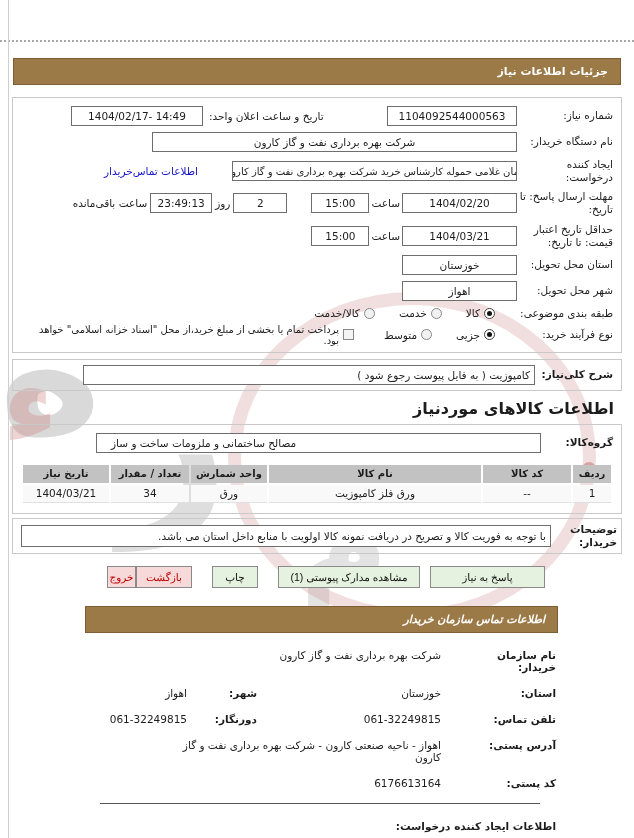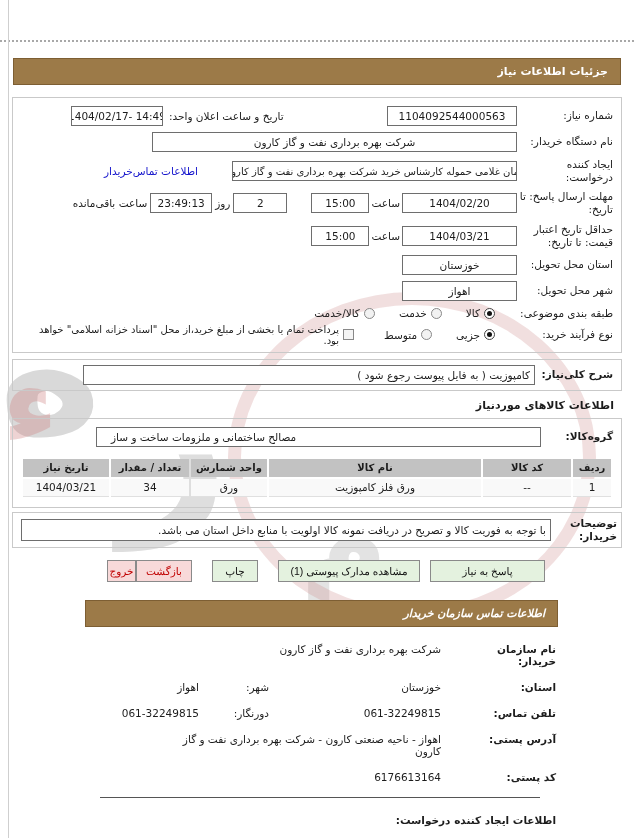--- a/index.html
+++ b/index.html
@@ -36,41 +36,41 @@
   
   .radio { width:11px; height:11px; border:1px solid #888; border-radius:50%; background:#f2f2f2;
            display:inline-block; flex:none; margin-left:4px; position:relative; }
   .radio.checked { background:#fff; border-color:#444; }
   .radio.checked::after { content:""; position:absolute; inset:2px; border-radius:50%; background:#111; }
   .checkbox { width:11px; height:11px; border:1px solid #888; background:#f4f4f4; display:inline-block; flex:none; margin-left:4px; }
   .rlabel { margin-left:22px; flex:none; }
   .bold { font-weight:bold; }
   
   .desc-panel { margin-top:6px; padding:5px 8px; }
-  .goods-heading { font-weight:bold; margin:8px 20px 6px 0; font-size:11px; }
+  .goods-heading { font-weight:bold; margin:8px 20px 6px 0; font-size:16px; }
   .goods-panel { padding:8px; }
   .goods-table { width:100%; border-collapse:separate; border-spacing:2px; margin-top:10px; }
   .goods-table th { background:#c2c2c2; font-weight:bold; height:18px; font-size:10px; padding:1px 4px; }
   .goods-table td { background:#f9f9f9; height:18px; text-align:center; border-bottom:1px solid #e0e0e0; padding:1px 4px; }
   .col-row{width:38px} .col-code{width:88px} .col-unit{width:76px} .col-qty{width:78px} .col-date{width:86px}
   .comments-panel { margin-top:4px; padding:4px 2px 4px 8px; display:flex; align-items:center; }
   .comments-panel .flabel { width:70px; font-weight:bold; margin-right:2px; }
   
   .btnrow { display:flex; align-items:center; margin:12px 89px 0 0; }
   .btn { height:22px; border:1px solid #8a8a8a; display:inline-flex; align-items:center; justify-content:center;
          padding:0 10px; font-size:10.5px; cursor:pointer; flex:none; }
   .btn-green { background:#e4f2df; color:#111; }
   .btn-pink { background:#f8d9d9; color:#c00000; }
   
   .contact { margin-top:16px; }
   .crow { display:flex; align-items:flex-start; padding-right:78px; margin-bottom:14px; }
   .clabel { width:97px; font-weight:bold; flex:none; }
   .cval { width:190px; text-align:right; padding-right:18px; flex:none; }
   .cval.wide { width:300px; }
-  .clabel2 { width:64px; font-weight:normal; flex:none; }
+  .clabel2 { width:64px; font-weight:bold; flex:none; margin-right:12px; }
   .cval2 { flex:none; padding-right:6px; }
   .sep { border:none; border-top:1px solid #555; width:440px; margin:4px 94px 0 0; }
   .creator-heading { font-weight:bold; padding-right:78px; margin-top:16px; }
 </style>
 </head>
 <body>
 
 <div class="left-rule"></div>
 
 <span class="wm wm-letter" style="left:-6px; top:270px; font-size:175px; color:#d9d9d9; transform:rotate(-8deg); position:absolute;">ه</span>
@@ -88,21 +88,21 @@
     <span>جزئیات اطلاعات نیاز</span>
   </div>
 
   <div class="panel main-panel">
 
     <div class="frow">
       <span class="flabel">شماره نیاز:</span>
       <div class="vbox ltr" style="width:130px;">1104092544000563</div>
       <span class="spacer"></span>
       <span class="midlabel">تاریخ و ساعت اعلان واحد:</span>
-      <div class="vbox ltr" style="width:92px; margin-left:50px;">1404/02/17- 14:49</div>
+      <div class="vbox ltr" style="width:132px; margin-left:50px;">1404/02/17- 14:49</div>
     </div>
 
     <div class="frow">
       <span class="flabel">نام دستگاه خریدار:</span>
       <div class="vbox" style="width:365px;">شرکت بهره برداری نفت و گاز کارون</div>
     </div>
 
     <div class="frow">
       <span class="flabel">ایجاد کننده درخواست:</span>
       <div class="vbox" style="width:285px; font-size:10px;">پیمان غلامی حموله  کارشناس خرید شرکت بهره برداری نفت و گاز کارون</div>

